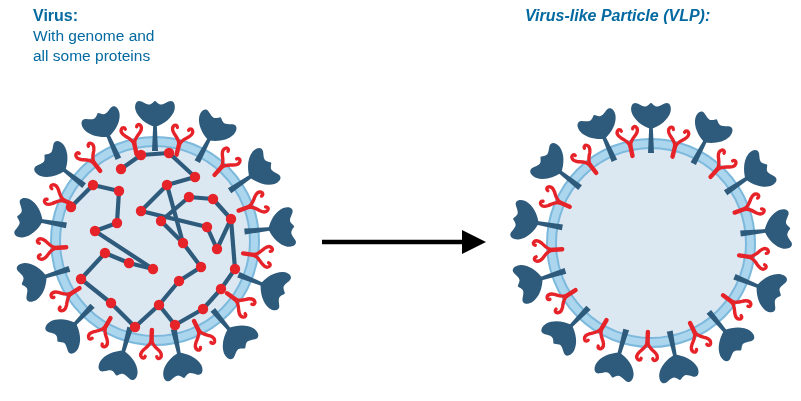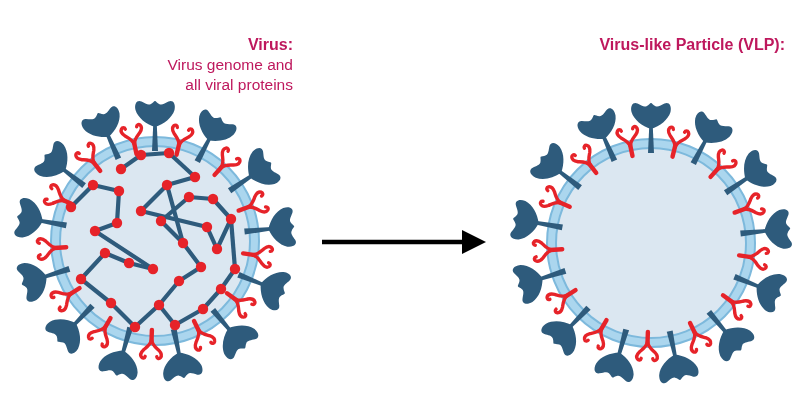--- a/index.html
+++ b/index.html
@@ -7,40 +7,39 @@
     position:relative;
     width:801px;height:401px;
     background:#ffffff;
     font-family:"Liberation Sans", sans-serif;
     overflow:hidden;
   }
   .caption{
     position:absolute;
     top:6px;
     width:260px;
-    text-align:right;
-    color:#be185d;
+    text-align:left;
+    color:#0369a1;
     line-height:20px;
     font-size:15.5px;
-    margin-top:29px;
   }
   .caption .cap-title{font-weight:700;font-size:16px;}
   .caption-virus{left:33px;}
-  .caption-vlp{left:525px;}
+  .caption-vlp{left:525px;font-style:italic;}
   svg{position:absolute;left:0;top:0;}
 </style>
 </head>
 <body>
 
 <div class="canvas">
 
   <div class="caption caption-virus">
     <div class="cap-title">Virus:</div>
-    <div class="cap-line">Virus genome and</div>
-    <div class="cap-line">all viral proteins</div>
+    <div class="cap-line">With genome and</div>
+    <div class="cap-line">all some proteins</div>
   </div>
 
   <div class="caption caption-vlp">
     <div class="cap-title">Virus-like Particle (VLP):</div>
   </div>
 
   <svg id="diagram" width="801" height="401" viewBox="0 0 801 401">
       <g>
         <circle cx="155" cy="241" r="104" fill="#abd6ee" stroke="#7db9dc" stroke-width="2"></circle>
         <circle cx="155" cy="241" r="95" fill="#dbe7f1" stroke="#7db9dc" stroke-width="2"></circle>

